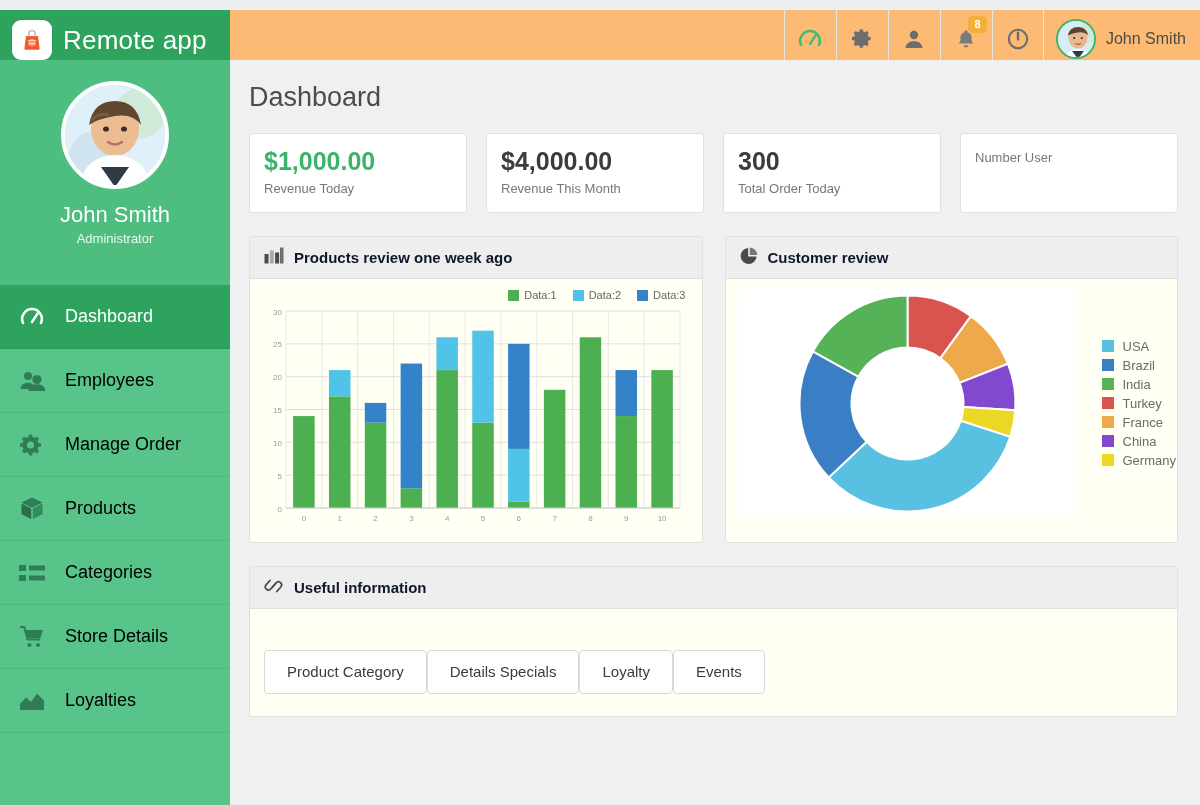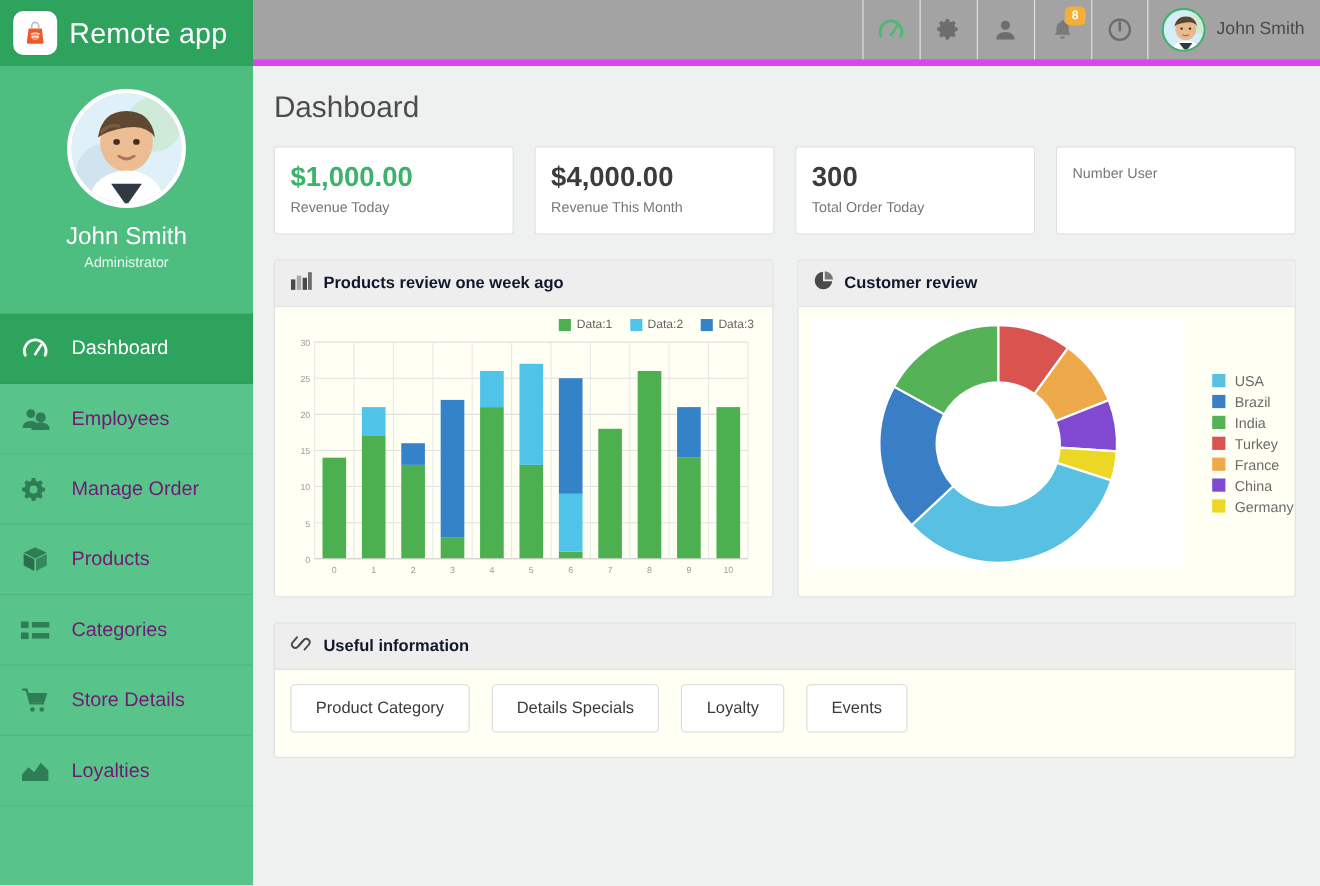--- a/index.html
+++ b/index.html
@@ -7,23 +7,23 @@
   html, body {
     width: 1200px; height: 805px;
     font-family: "Liberation Sans", sans-serif;
     background: #eef0ef;
     overflow: hidden;
   }
   .app { position: relative; width: 1200px; height: 805px; }
 
   
   .topbar {
-    position: absolute; top: 0; left: 0; width: 1200px; height: 60px;
-    background: #a3a3a3; display: flex; align-items: stretch;
-    border-bottom: 6px solid #d946ef;
+    position: absolute; top: 10px; left: 0; width: 1200px; height: 60px;
+    background: #fdba74; display: flex; align-items: stretch;
+    border-bottom: 2px solid #d946ef;
   }
   .brand {
     width: 230px; height: 60px; background: #2ea35e;
     display: flex; align-items: center; gap: 11px; padding-left: 12px;
     flex: 0 0 230px;
   }
   .brand-logo {
     width: 40px; height: 40px; border-radius: 9px; background: #ffffff;
     display: flex; align-items: center; justify-content: center;
     box-shadow: 0 0 0 1px rgba(0,0,0,.04);
@@ -73,21 +73,21 @@
     margin-top: 13px; color: #ffffff; font-size: 22px; font-weight: 400;
   }
   .profile .prole {
     margin-top: 3px; color: #eafaf0; font-size: 13px;
   }
   .nav { }
   .nav-item {
     height: 64px; display: flex; align-items: center; gap: 18px;
     padding-left: 17px; cursor: pointer;
     border-bottom: 1px solid rgba(35,120,75,.16);
-    color: #701a75; font-size: 18px;
+    color: #000000; font-size: 18px;
   }
   .nav-item .ico { width: 30px; display: flex; justify-content: center; align-items: center; }
   .nav-item.active {
     background: #2ea35e; color: #ffffff; border-bottom-color: rgba(0,0,0,.05);
   }
 
   
   .main {
     position: absolute; top: 60px; left: 230px; width: 970px; height: 745px;
     background: #eff1f0; padding: 22px 22px 0 19px; overflow: hidden;
@@ -131,21 +131,21 @@
 
   
   .donut-row { display: flex; align-items: center; height: 228px; }
   .donut-box { flex: 0 0 340px; display: flex; justify-content: center; align-items: center; background:#ffffff; height: 228px;}
   .donut-legend { flex: 1 1 auto; padding-left: 24px; }
   .dl { display: flex; align-items: center; gap: 9px; margin: 4px 0; font-size: 13px; color: #6b6b6b; }
   .dl .sw { width: 12px; height: 12px; display: inline-block; }
 
   
   .info-panel { margin-top: 23px; }
-  .info-buttons { display: flex; gap: 20px; padding: 13px 14px 22px 14px; }
+  .info-buttons { display: flex; gap: 0; padding: 13px 14px 22px 14px; margin-top: 28px; }
   .ibtn {
     background: #ffffff; border: 1px solid #d8dad9; border-radius: 4px;
     padding: 0 22px; height: 44px; line-height: 42px;
     font-size: 15px; color: #3b3b3b; cursor: pointer; white-space: nowrap;
   }
 </style>
 </head>
 <body>
 
 <div class="app">

